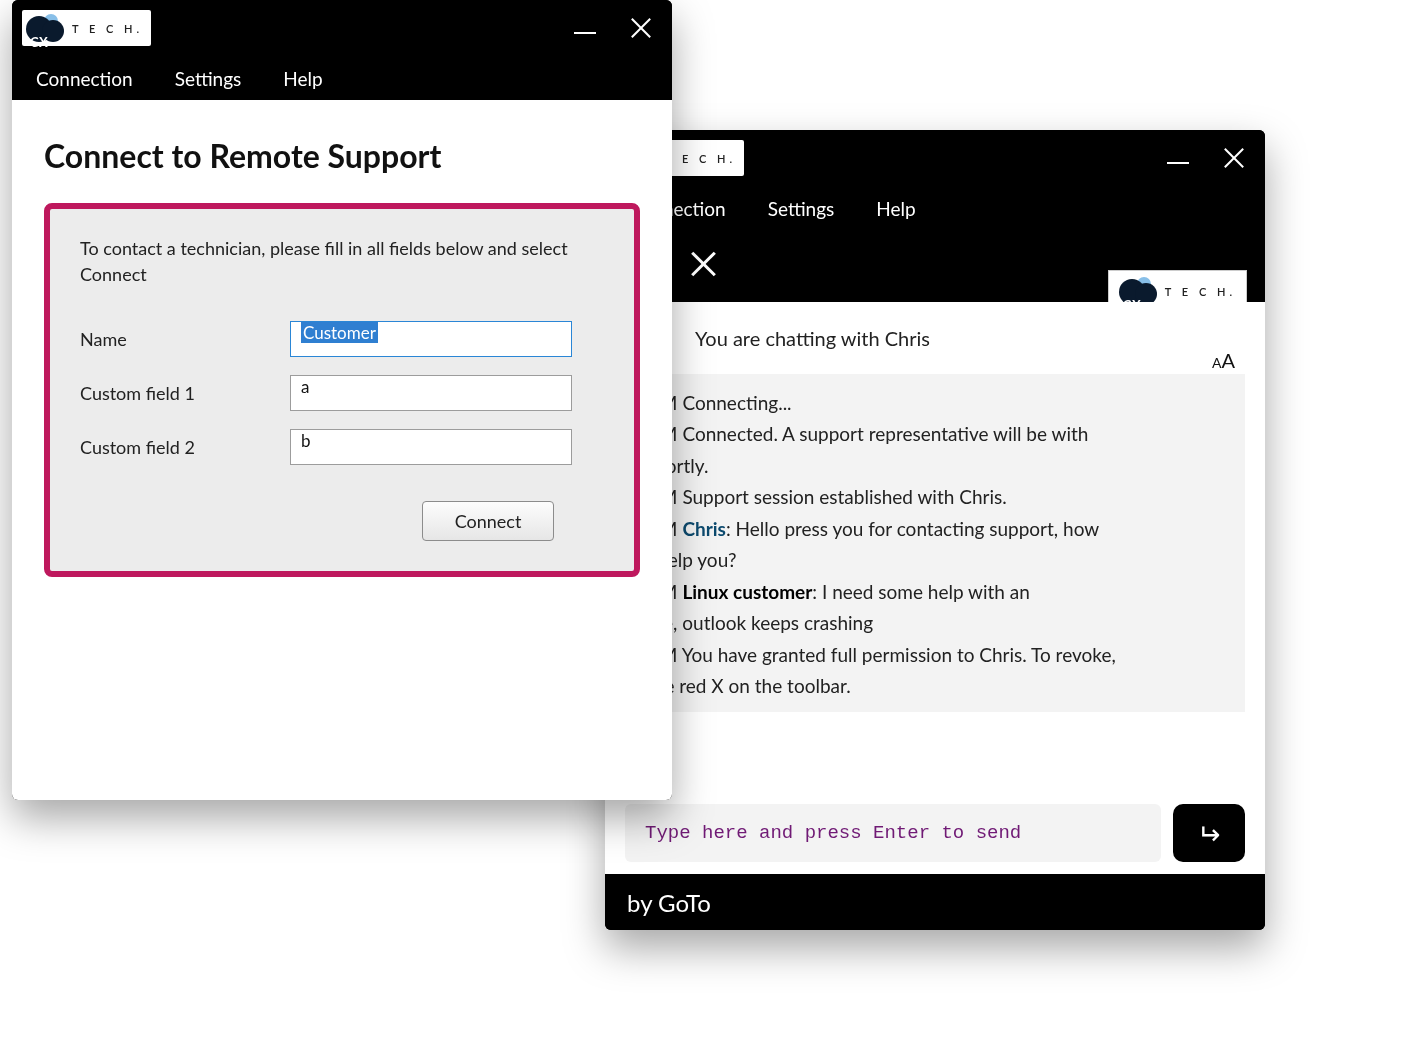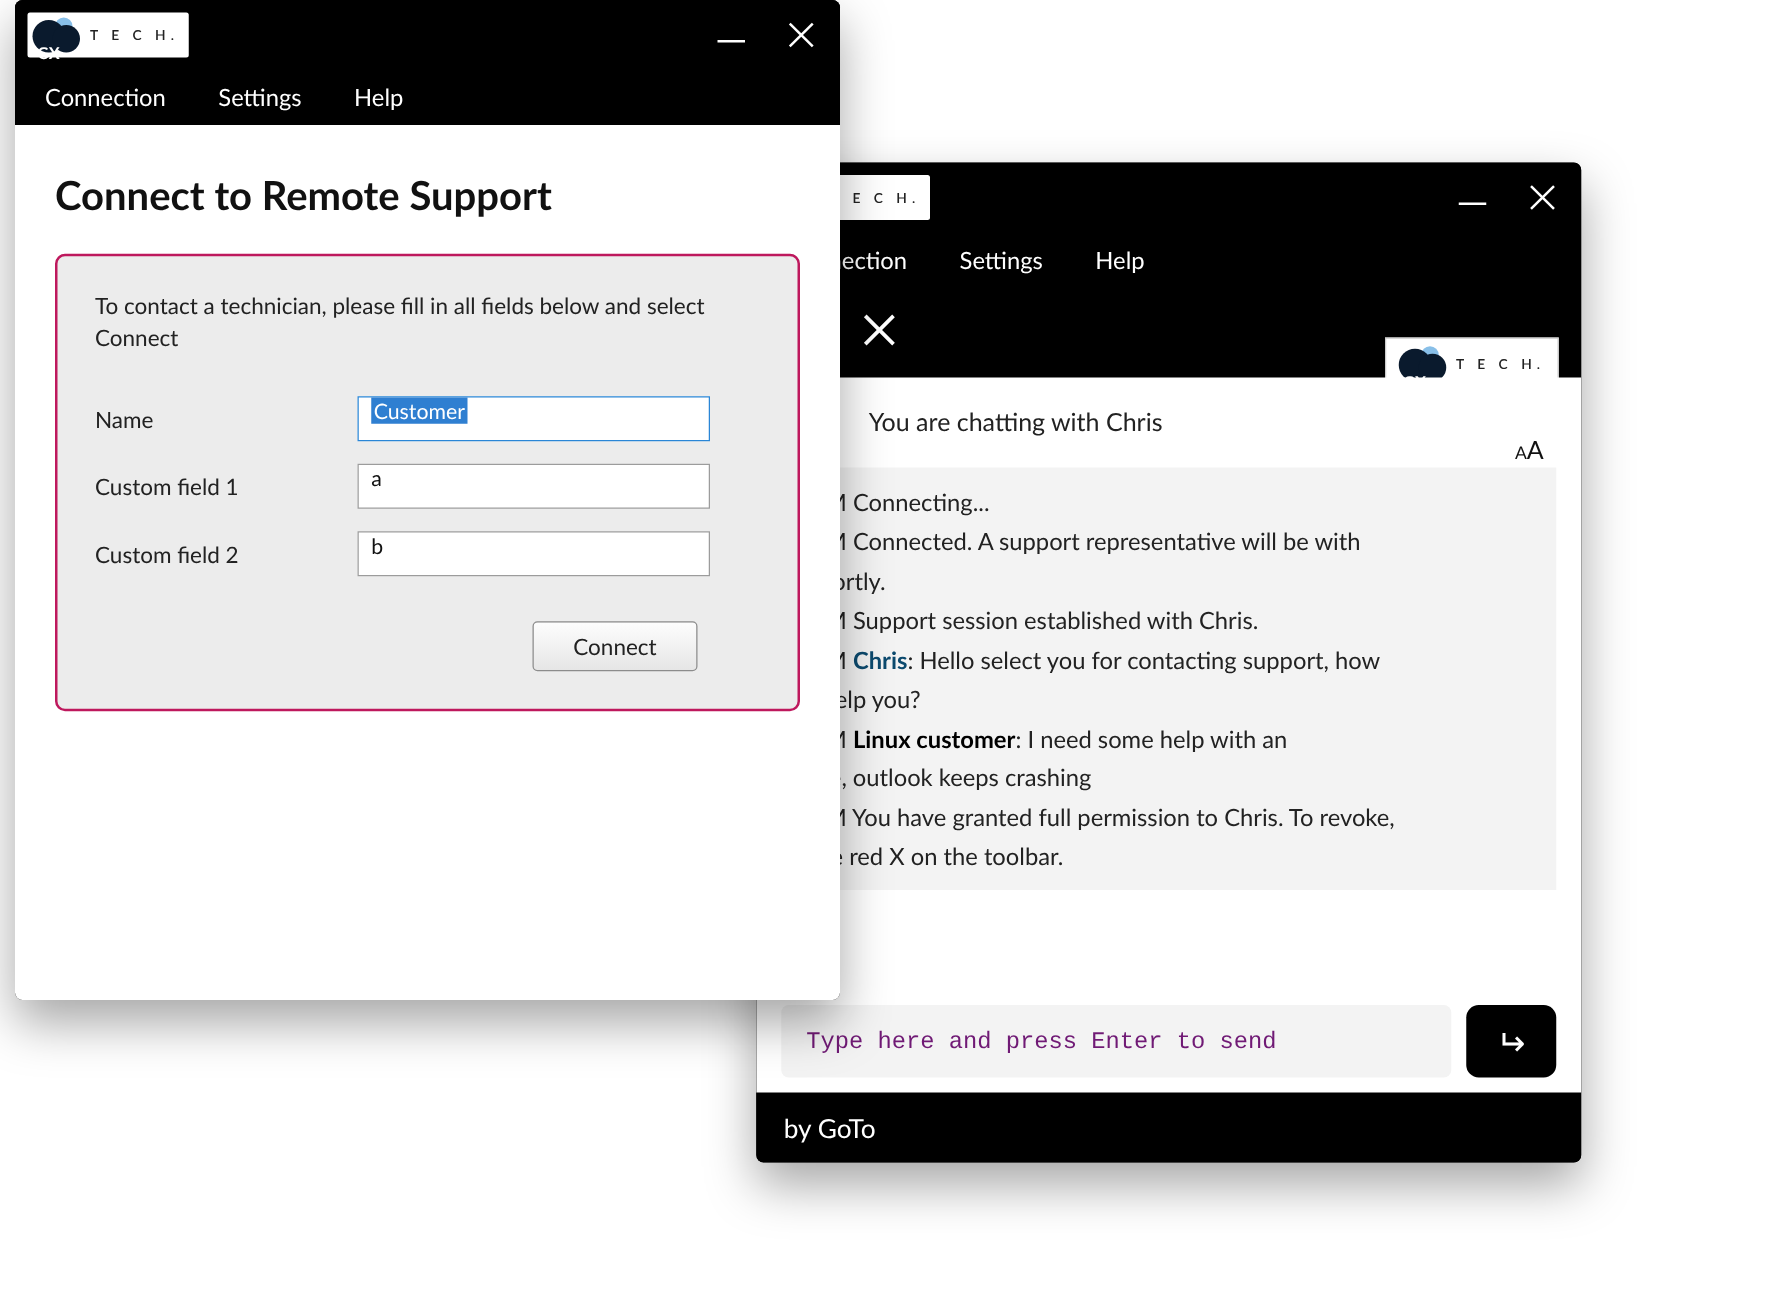--- a/index.html
+++ b/index.html
@@ -124,32 +124,32 @@
     position: relative;
   }
 
   .footer {
     background: #000;
     color: #fff;
     height: 56px;
     display: flex;
     align-items: center;
     padding: 0 22px;
-    font-size: 21px;
+    font-size: 24px;
   }
 
   
   .page-title {
     font-size: 32px;
     font-weight: 700;
     margin: 6px 0 28px 0;
   }
   .form-panel {
     background: #ececec;
-    border: 2px solid #be185d;
+    border: 6px solid #be185d;
     border-radius: 8px;
     padding: 26px 30px 30px 30px;
   }
   .instructions {
     font-size: 18px;
     line-height: 1.45;
     margin-bottom: 34px;
     color: #222;
   }
   .field-row {
@@ -356,21 +356,21 @@
   <div class="chat-body">
     <div class="chat-with">
       <span>You are chatting with Chris</span>
       <span class="aa-icon"><span class="s">A</span>A</span>
     </div>
     <div class="chat-log" id="chat-log">
         <div class="chat-line"><span class="ts">AM </span><span>Connecting...</span></div>
         <div class="chat-line"><span class="ts">AM </span><span>Connected. A support representative will be with</span></div>
         <div class="chat-line">shortly.</div>
         <div class="chat-line"><span class="ts">AM </span><span>Support session established with Chris.</span></div>
-        <div class="chat-line"><span class="ts">AM </span><span class="name-tech">Chris</span><span>: Hello select you for contacting support, how</span></div>
+        <div class="chat-line"><span class="ts">AM </span><span class="name-tech">Chris</span><span>: Hello press you for contacting support, how</span></div>
         <div class="chat-line">I help you?</div>
         <div class="chat-line"><span class="ts">AM </span><span class="name-cust">Linux customer</span><span>: I need some help with an</span></div>
         <div class="chat-line">ate, outlook keeps crashing</div>
         <div class="chat-line"><span class="ts">AM </span><span>You have granted full permission to Chris. To revoke,</span></div>
         <div class="chat-line">the red X on the toolbar.</div>
       </div>
 
     <div class="chat-input-row">
       <div class="chat-input">Type here and press Enter to send</div>
       <div class="send-btn">

